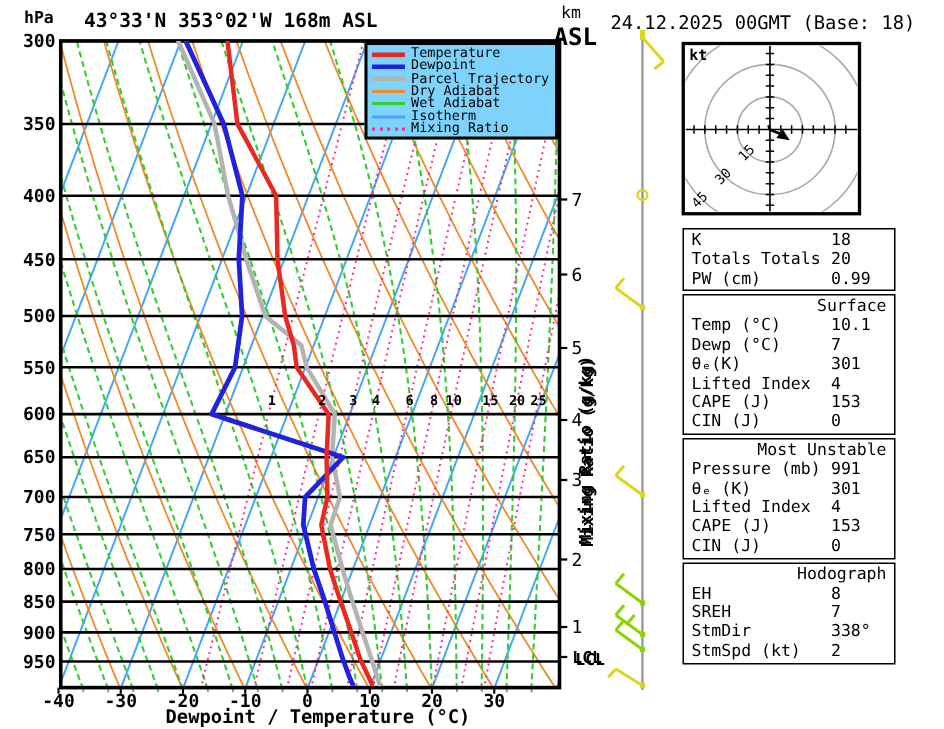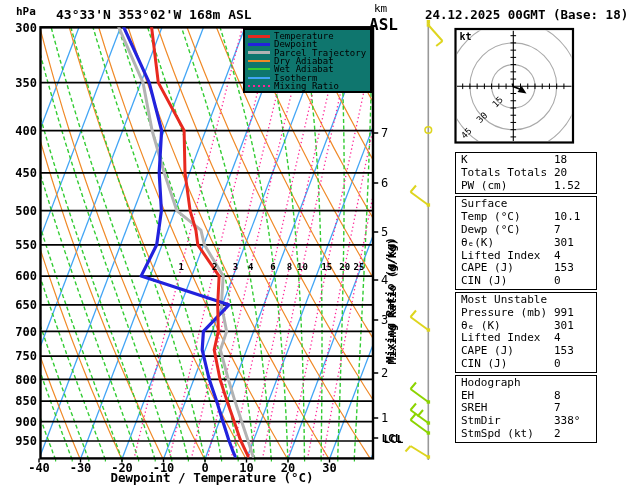--- a/index.html
+++ b/index.html
@@ -5,30 +5,30 @@
   html,body{margin:0;padding:0;background:#fff}
   .sheet{position:relative;width:629px;height:486px;background:#fff;overflow:hidden;
          font-family:"DejaVu Sans Mono",monospace;color:#000}
   .sheet svg{position:absolute;left:0;top:0}
   svg text{font-family:"DejaVu Sans Mono",monospace;fill:#000}
   .t{position:absolute;white-space:nowrap}
   .hpa{left:16px;top:5px;font-size:11px;font-weight:bold}
   .station{left:56px;top:7px;font-size:13px;font-weight:bold}
   .km{left:374px;top:2px;font-size:11px;font-weight:normal}
   .asl{left:369px;top:15px;font-size:16px;font-weight:bold}
-  .datetime{left:425px;top:7px;font-size:12.5px;font-weight:bold}
+  .datetime{left:407px;top:7px;font-size:12.5px;font-weight:normal}
   .footer{left:446px;top:465px;font-size:12.5px;font-weight:bold}
-  #legend{position:absolute;left:243px;top:28px;width:129px;background:#0f766e;
+  #legend{position:absolute;left:243px;top:28px;width:129px;background:#7dd3fc;
           border:2px solid #000;box-sizing:border-box;padding:2px 0 1px 3px}
   .lrow{display:flex;align-items:center;height:8.3px}
   .sw{width:22px;flex:none;margin-right:4px}
   .lb{font-size:9px;line-height:8px;white-space:nowrap}
   #table{position:absolute;left:455px;top:152px;width:142px}
   .sec{border:1.5px solid #000;background:#fff;margin-bottom:2px;padding:1px 0 1px 5px;box-sizing:border-box}
-  .hd{text-align:left;font-size:11px;height:12.8px;line-height:12.8px;padding-right:5px}
+  .hd{text-align:right;font-size:11px;height:12.8px;line-height:12.8px;padding-right:5px}
   .trow{display:flex;font-size:11px;height:12.8px;line-height:12.6px;white-space:nowrap}
   .tl{flex:none;width:93px}
   .tv{flex:none}
 </style>
 </head>
 <body>
 
 <div class="sheet">
   <svg id="chart" width="629" height="486" viewBox="0 0 629 486">
       <defs>
@@ -334,21 +334,21 @@
         <div class="trow">
           <span class="tl">K</span>
           <span class="tv">18</span>
         </div>
         <div class="trow">
           <span class="tl">Totals Totals</span>
           <span class="tv">20</span>
         </div>
         <div class="trow">
           <span class="tl">PW (cm)</span>
-          <span class="tv">1.52</span>
+          <span class="tv">0.99</span>
         </div>
       </div>
       <div class="sec">
         <div class="hd">Surface</div>
         <div class="trow">
           <span class="tl">Temp (°C)</span>
           <span class="tv">10.1</span>
         </div>
         <div class="trow">
           <span class="tl">Dewp (°C)</span>

